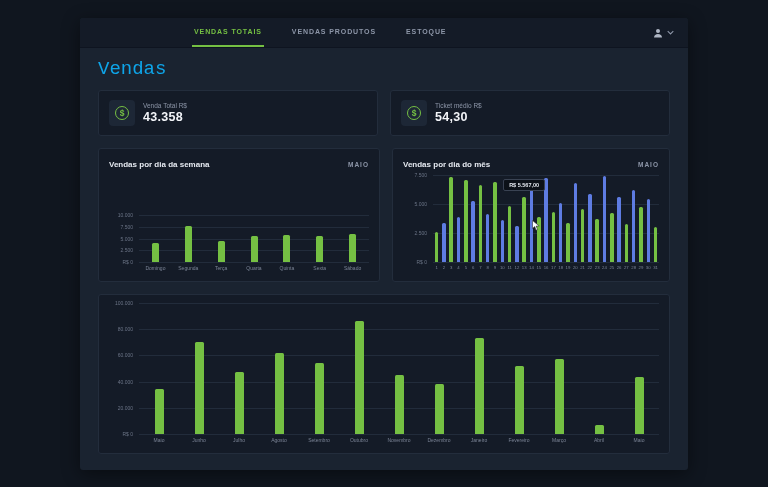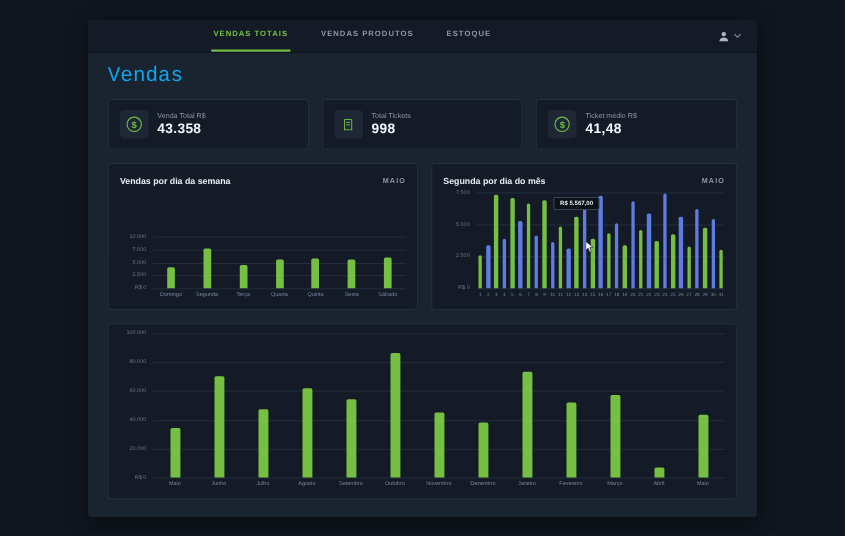--- a/index.html
+++ b/index.html
@@ -177,38 +177,25 @@
       <div class="kpi-icon">
           <span class="dollar-badge">$</span>
         </div>
       <div class="kpi-texts">
         <span class="kpi-label">Venda Total R$</span>
         <span class="kpi-value">43.358</span>
       </div>
     </div>
     <div class="kpi card">
       <div class="kpi-icon">
-        <svg width="13" height="13" viewBox="0 0 24 24">
-            <path d="M6 3h12v18l-2-1.6-2 1.6-2-1.6L10 21l-2-1.6L6 21z" fill="none" stroke="#75c043" stroke-width="1.6"></path>
-            <line x1="9" y1="8" x2="15" y2="8" stroke="#75c043" stroke-width="1.6"></line>
-            <line x1="9" y1="12" x2="15" y2="12" stroke="#75c043" stroke-width="1.6"></line>
-          </svg>
-      </div>
-      <div class="kpi-texts">
-        <span class="kpi-label">Total Tickets</span>
-        <span class="kpi-value">998</span>
-      </div>
-    </div>
-    <div class="kpi card">
-      <div class="kpi-icon">
           <span class="dollar-badge">$</span>
         </div>
       <div class="kpi-texts">
         <span class="kpi-label">Ticket médio R$</span>
-        <span class="kpi-value">41,48</span>
+        <span class="kpi-value">54,30</span>
       </div>
     </div>
   </div>
 
   <div class="charts-row">
     <div class="card chart-card left">
       <div class="chart-head">
         <span class="chart-title">Vendas por dia da semana</span>
         <span class="chart-badge">MAIO</span>
       </div>
@@ -258,21 +245,21 @@
               <span class="xlabel">Quarta</span>
               <span class="xlabel">Quinta</span>
               <span class="xlabel">Sexta</span>
               <span class="xlabel">Sábado</span>
             </div>
           </div>
         </div>
     </div>
     <div class="card chart-card right">
       <div class="chart-head">
-        <span class="chart-title">Segunda por dia do mês</span>
+        <span class="chart-title">Vendas por dia do mês</span>
         <span class="chart-badge">MAIO</span>
       </div>
       <div class="chart-body" data-chart="1">
           <div class="yaxis">
             <span class="ytick" style="top: 0%;">7.500</span>
             <span class="ytick" style="top: 33.3333%;">5.000</span>
             <span class="ytick" style="top: 66.6667%;">2.500</span>
             <span class="ytick" style="top: 100%;">R$ 0</span>
           </div>
           <div class="plotwrap">

